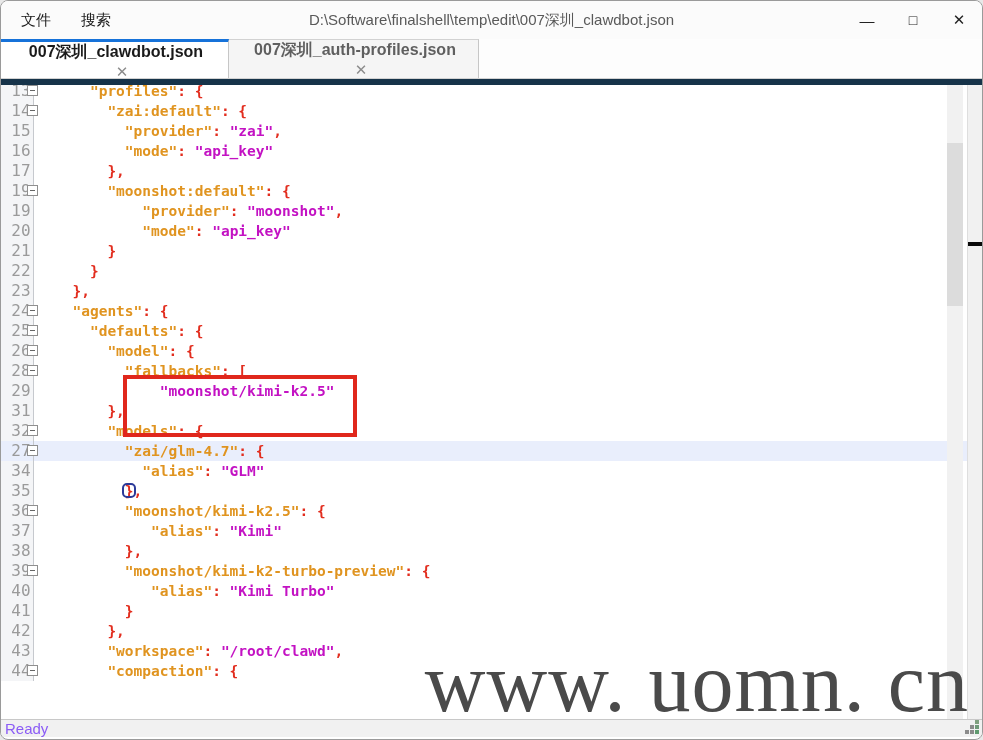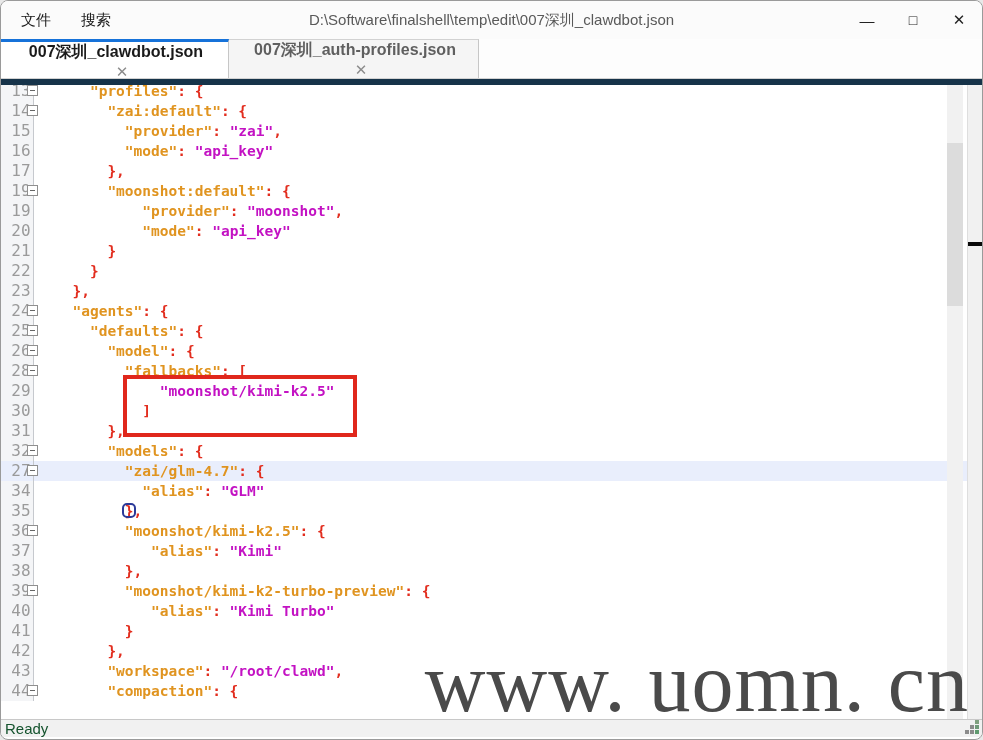--- a/index.html
+++ b/index.html
@@ -59,21 +59,21 @@
           border-left:1px solid #dedede; z-index:6; }
   .rail-marker { position:absolute; top:157px; left:0; width:15px; height:4px; background:#0a0a0a; }
 
   
   .watermark { position:absolute; right:13px; bottom:14px; z-index:9;
                font-family:"Liberation Serif","DejaVu Serif",serif; font-size:84px; line-height:1;
                color:#4a4a4a; letter-spacing:1px; white-space:nowrap; pointer-events:none; }
 
   
   .statusbar { position:relative; height:18px; background:#f1f1f1; border-top:1px solid #c8c8c8;
-               display:flex; align-items:center; padding-left:4px; font-size:15px; color:#14532d; }
+               display:flex; align-items:center; padding-left:4px; font-size:15px; color:#8b5cf6; }
   .grip { position:absolute; right:2px; bottom:2px; width:16px; height:16px; }
   .grip i { position:absolute; width:4px; height:4px; background:#8b8b8b; }
   .grip i:nth-child(1){ right:1px; bottom:11px; background:#7fa07f; }
   .grip i:nth-child(2){ right:6px; bottom:6px; }
   .grip i:nth-child(3){ right:1px; bottom:6px; background:#6f9a78; }
   .grip i:nth-child(4){ right:11px; bottom:1px; }
   .grip i:nth-child(5){ right:6px; bottom:1px; background:#8b8b8b; }
   .grip i:nth-child(6){ right:1px; bottom:1px; background:#5f9a6f; }
 </style>
 </head>
@@ -118,21 +118,20 @@
         <div class="row"><span class="num">19</span><span class="foldcol"></span><span class="code"><span class="seg-pl">          </span><span class="seg-k">"provider"</span><span class="seg-p">: </span><span class="seg-v">"moonshot"</span><span class="seg-p">,</span></span></div>
         <div class="row"><span class="num">20</span><span class="foldcol"></span><span class="code"><span class="seg-pl">          </span><span class="seg-k">"mode"</span><span class="seg-p">: </span><span class="seg-v">"api_key"</span></span></div>
         <div class="row"><span class="num">21</span><span class="foldcol"></span><span class="code"><span class="seg-pl">      </span><span class="seg-p">}</span></span></div>
         <div class="row"><span class="num">22</span><span class="foldcol"></span><span class="code"><span class="seg-pl">    </span><span class="seg-p">}</span></span></div>
         <div class="row"><span class="num">23</span><span class="foldcol"></span><span class="code"><span class="seg-pl">  </span><span class="seg-p">},</span></span></div>
         <div class="row"><span class="num">24</span><span class="foldcol"><span class="foldbox"></span></span><span class="code"><span class="seg-pl">  </span><span class="seg-k">"agents"</span><span class="seg-p">: {</span></span></div>
         <div class="row"><span class="num">25</span><span class="foldcol"><span class="foldbox"></span></span><span class="code"><span class="seg-pl">    </span><span class="seg-k">"defaults"</span><span class="seg-p">: {</span></span></div>
         <div class="row"><span class="num">26</span><span class="foldcol"><span class="foldbox"></span></span><span class="code"><span class="seg-pl">      </span><span class="seg-k">"model"</span><span class="seg-p">: {</span></span></div>
         <div class="row"><span class="num">28</span><span class="foldcol"><span class="foldbox"></span></span><span class="code"><span class="seg-pl">        </span><span class="seg-k">"fallbacks"</span><span class="seg-p">: [</span></span></div>
         <div class="row"><span class="num">29</span><span class="foldcol"></span><span class="code"><span class="seg-pl">            </span><span class="seg-v">"moonshot/kimi-k2.5"</span></span></div>
-        <div class="row"><span class="num">30</span><span class="foldcol"></span><span class="code"><span class="seg-pl">          </span><span class="seg-p">]</span></span></div>
         <div class="row"><span class="num">31</span><span class="foldcol"></span><span class="code"><span class="seg-pl">      </span><span class="seg-p">},</span></span></div>
         <div class="row"><span class="num">32</span><span class="foldcol"><span class="foldbox"></span></span><span class="code"><span class="seg-pl">      </span><span class="seg-k">"models"</span><span class="seg-p">: {</span></span></div>
         <div class="row current"><span class="num">27</span><span class="foldcol"><span class="foldbox"></span></span><span class="code"><span class="seg-pl">        </span><span class="seg-k">"zai/glm-4.7"</span><span class="seg-p">: {</span></span></div>
         <div class="row"><span class="num">34</span><span class="foldcol"></span><span class="code"><span class="seg-pl">          </span><span class="seg-k">"alias"</span><span class="seg-p">: </span><span class="seg-v">"GLM"</span></span></div>
         <div class="row"><span class="num">35</span><span class="foldcol"></span><span class="code"><span class="seg-pl">        </span><span class="seg-b">}</span><span class="seg-p">,</span></span></div>
         <div class="row"><span class="num">36</span><span class="foldcol"><span class="foldbox"></span></span><span class="code"><span class="seg-pl">        </span><span class="seg-k">"moonshot/kimi-k2.5"</span><span class="seg-p">: {</span></span></div>
         <div class="row"><span class="num">37</span><span class="foldcol"></span><span class="code"><span class="seg-pl">           </span><span class="seg-k">"alias"</span><span class="seg-p">: </span><span class="seg-v">"Kimi"</span></span></div>
         <div class="row"><span class="num">38</span><span class="foldcol"></span><span class="code"><span class="seg-pl">        </span><span class="seg-p">},</span></span></div>
         <div class="row"><span class="num">39</span><span class="foldcol"><span class="foldbox"></span></span><span class="code"><span class="seg-pl">        </span><span class="seg-k">"moonshot/kimi-k2-turbo-preview"</span><span class="seg-p">: {</span></span></div>
         <div class="row"><span class="num">40</span><span class="foldcol"></span><span class="code"><span class="seg-pl">           </span><span class="seg-k">"alias"</span><span class="seg-p">: </span><span class="seg-v">"Kimi Turbo"</span></span></div>

